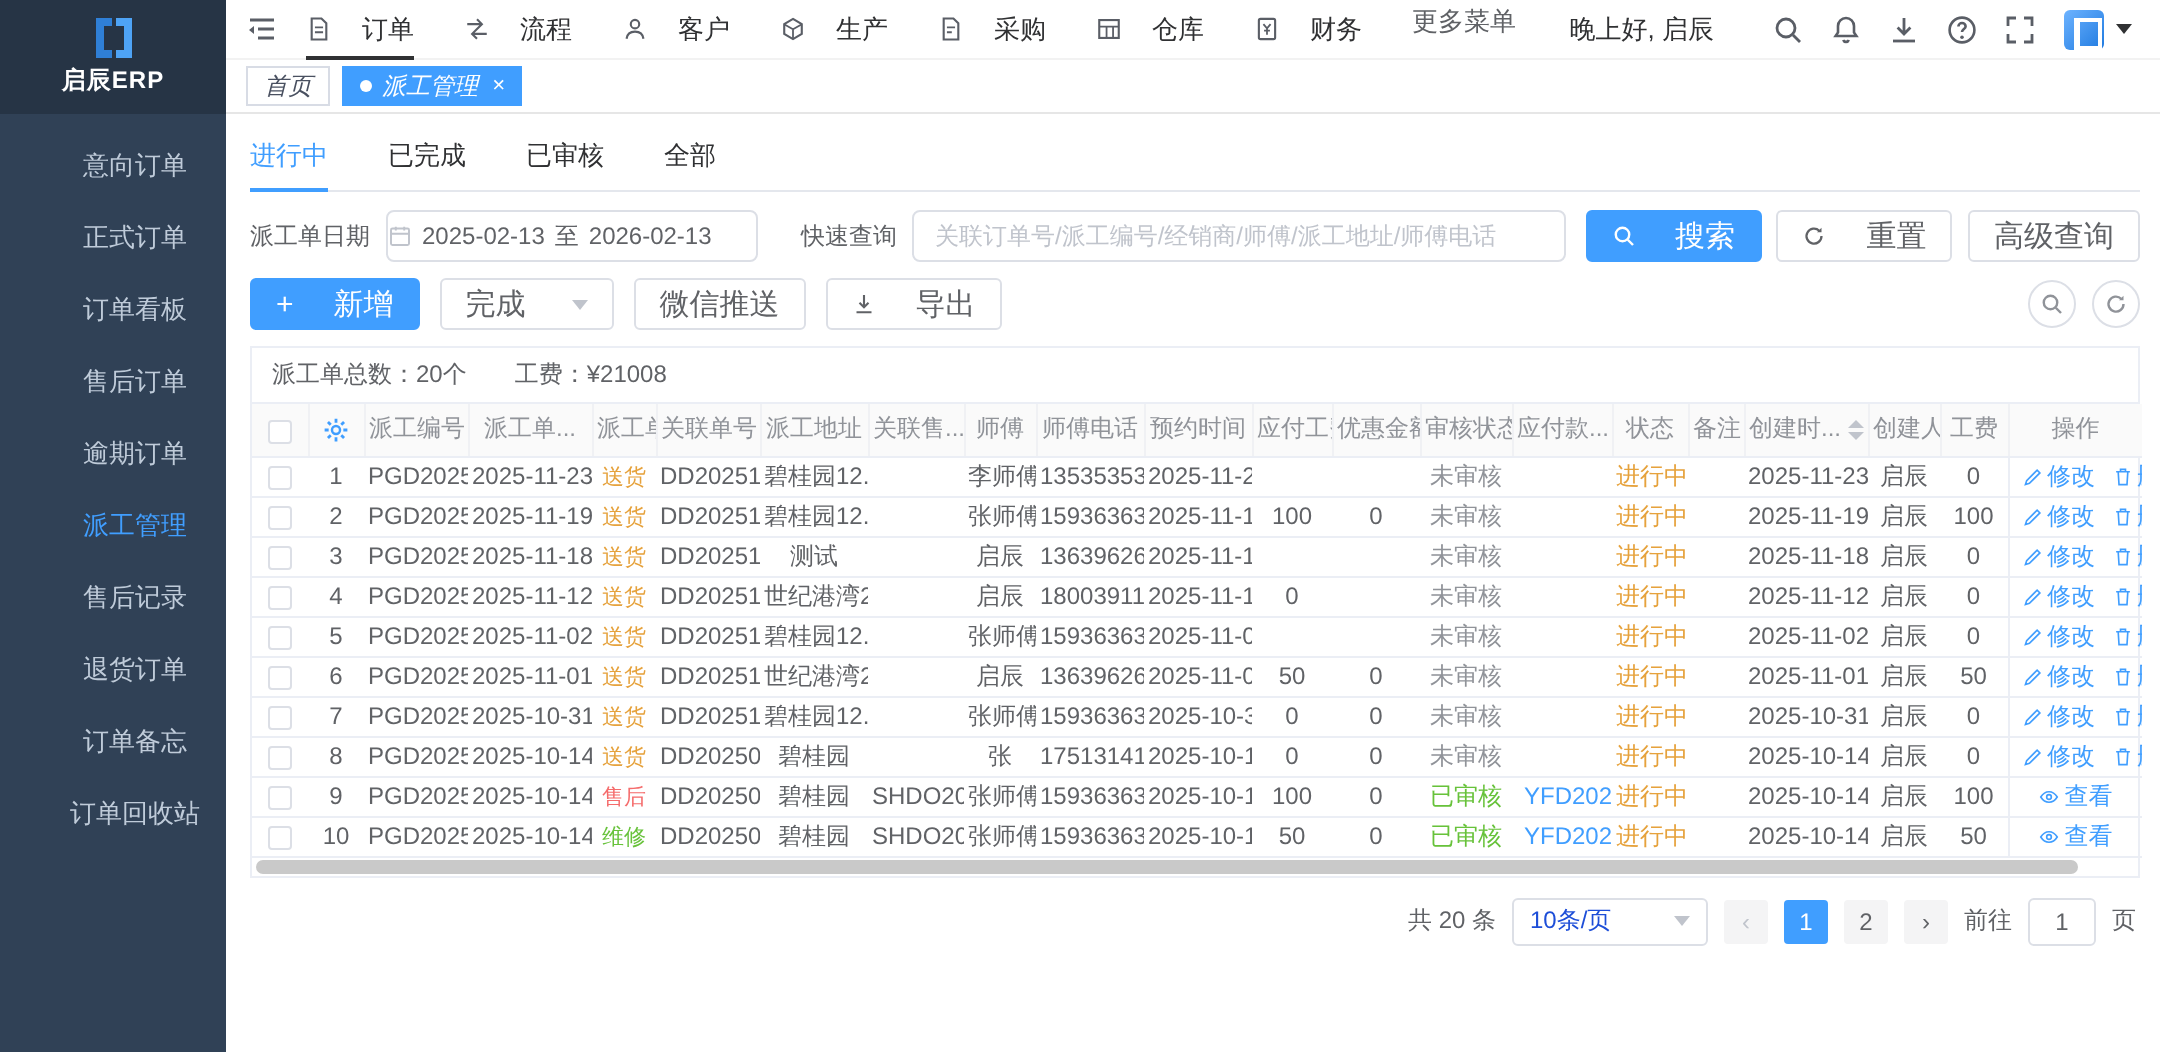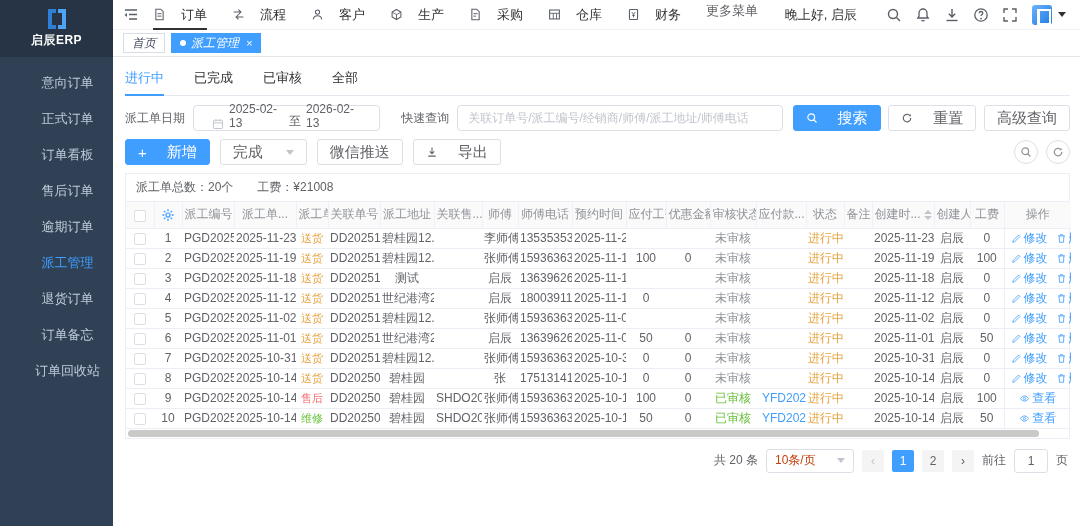--- a/index.html
+++ b/index.html
@@ -42,21 +42,21 @@
   .content { flex:1; padding:8px 10px 0 12px; min-width:0; }
 
   
   .ftabs { display:flex; border-bottom:1px solid #e4e7ed; margin-bottom:9px; }
   .ftab { padding:4px 0 7px; margin-right:30px; font-size:13px; color:#303133; cursor:pointer; border-bottom:2px solid transparent; margin-bottom:-1px; }
   .ftab.active { color:#409eff; border-bottom-color:#409eff; }
 
   
   .filter-row { display:flex; align-items:center; margin-bottom:8px; }
   .flabel { font-size:12px; color:#606266; margin-right:8px; white-space:nowrap; }
-  .date-box { height:26px; width:192px; border:1px solid #dcdfe6; border-radius:4px; display:flex; align-items:flex-end; gap:5px; padding:0 18px; font-size:12px; color:#606266; background:#fff; }
+  .date-box { height:26px; width:192px; border:1px solid #dcdfe6; border-radius:4px; display:flex; align-items:center; gap:5px; padding:0 0; font-size:12px; color:#606266; background:#fff; }
   .date-box svg { width:12px; height:12px; color:#c0c4cc; flex-shrink:0; }
   .quick-input { height:26px; width:336px; border:1px solid #dcdfe6; border-radius:4px; padding:0 10px; font-size:12px; color:#606266; font-family:inherit; }
   .quick-input::placeholder { color:#c0c4cc; }
   .gap20 { width:22px; } .gap8 { width:8px; } .gap10 { width:10px; }
   .btn { height:26px; display:inline-flex; align-items:center; gap:20px; padding:0 12px; border-radius:3px; font-size:15px; cursor:pointer; border:1px solid #dcdfe6; background:#fff; color:#606266; white-space:nowrap; }
   .btn svg { width:12px; height:12px; }
   .btn.primary { background:#409eff; border-color:#409eff; color:#fff; }
   .btn .dd-caret { width:0; height:0; border-left:4px solid transparent; border-right:4px solid transparent; border-top:5px solid #c0c4cc; margin-left:3px; }
 
   .action-row { display:flex; align-items:center; margin-bottom:8px; }
@@ -82,21 +82,21 @@
   .sort { display:inline-flex; flex-direction:column; vertical-align:middle; margin-left:3px; cursor:pointer; }
   .sort i { width:0; height:0; border-left:4px solid transparent; border-right:4px solid transparent; display:block; }
   .sort .up { border-bottom:4px solid #c0c4cc; margin-bottom:2px; }
   .sort .dn { border-top:4px solid #c0c4cc; }
 
   .hscroll { height:9px; padding:1px 2px; }
   .hscroll .thumb { height:7px; width:97%; background:#c9c9c9; border-radius:4px; }
 
   
   .pager { display:flex; align-items:center; justify-content:flex-end; gap:8px; padding:10px 2px 0 0; font-size:12px; color:#606266; }
-  .psel { height:24px; width:88px; border:1px solid #dcdfe6; border-radius:3px; display:flex; align-items:center; justify-content:space-between; padding:0 8px; color:#c2410c; cursor:pointer; background:#fff; }
+  .psel { height:24px; width:98px; border:1px solid #dcdfe6; border-radius:3px; display:flex; align-items:center; justify-content:space-between; padding:0 8px; color:#1d4ed8; cursor:pointer; background:#fff; }
   .psel .dd-caret { width:0; height:0; border-left:4px solid transparent; border-right:4px solid transparent; border-top:5px solid #c0c4cc; }
   .pbtn { min-width:22px; height:22px; border-radius:2px; background:#f4f4f5; color:#606266; display:flex; align-items:center; justify-content:center; cursor:pointer; font-size:12px; padding:0 4px; }
   .pbtn.disabled { color:#c0c4cc; }
   .pbtn.current { background:#409eff; color:#fff; }
   .goto-input { width:34px; height:24px; border:1px solid #dcdfe6; border-radius:3px; text-align:center; font-size:12px; color:#606266; font-family:inherit; }
 </style>
 </head>
 <body>
 
 <div class="app">
@@ -109,20 +109,21 @@
       </svg>
       <div class="logo-text">启辰ERP</div>
     </div>
     <nav class="side-nav">
       <div class="side-item">意向订单</div>
       <div class="side-item">正式订单</div>
       <div class="side-item">订单看板</div>
       <div class="side-item">售后订单</div>
       <div class="side-item">逾期订单</div>
       <div class="side-item active">派工管理</div>
+      <div class="side-item">售后记录</div>
       <div class="side-item">退货订单</div>
       <div class="side-item">订单备忘</div>
       <div class="side-item">订单回收站</div>
     </nav>
   </aside>
 
   <div class="main">
 
     <header class="topnav">
       <svg class="fold-icon" viewBox="0 0 16 16">

